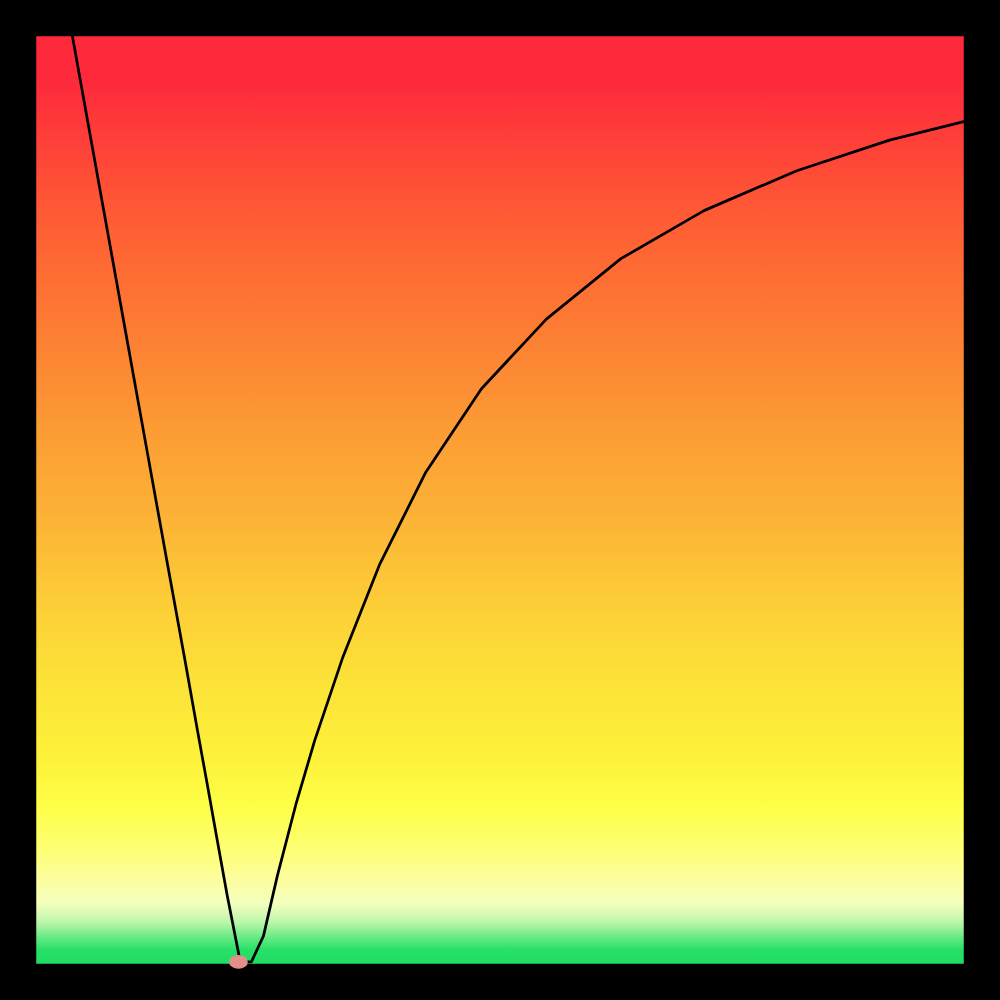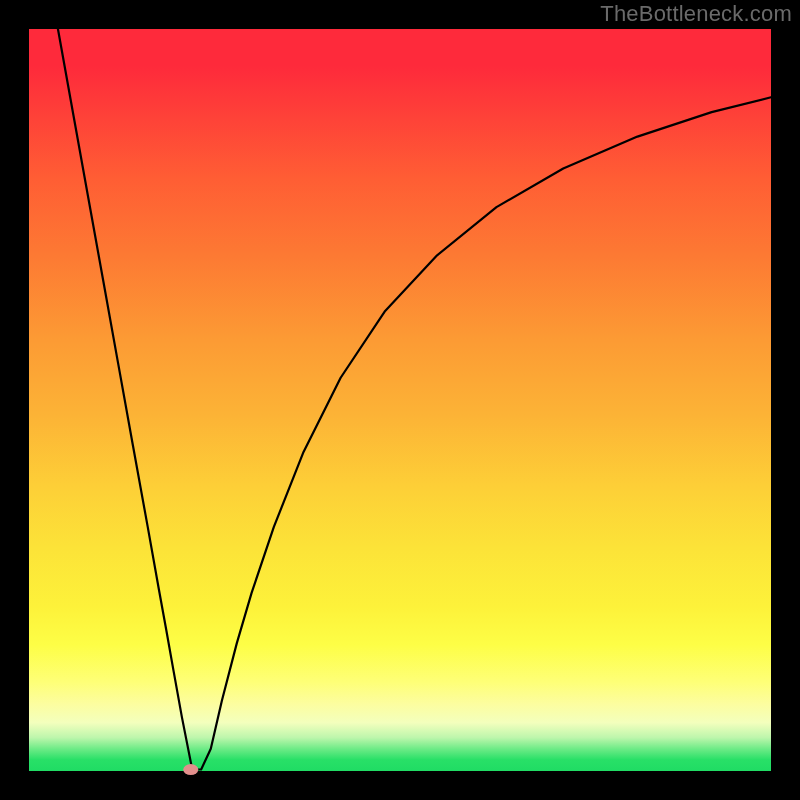--- a/index.html
+++ b/index.html
@@ -81,14 +81,13 @@
 
 <div class="frame">
 
   <div class="plot-area">
     <svg class="curve-svg" viewBox="0 0 742 742" preserveAspectRatio="none">
       <path id="curve" class="curve-path" d="M28.94,0.00 L44.52,86.81 L59.36,169.18 L74.20,251.54 L89.04,333.90 L103.88,416.26 L118.72,497.88 L129.85,560.21 L137.27,601.02 L144.69,642.57 L152.85,687.83 L163.24,740.52 L172.14,740.52 L181.79,719.74 L192.92,671.51 L207.76,614.38 L222.60,563.92 L244.86,497.88 L274.54,422.94 L311.64,348.74 L356.16,281.96 L408.10,226.31 L467.46,178.08 L534.24,139.50 L608.44,107.59 L682.64,83.10 L742.00,68.26"></path>
       <ellipse id="marker" class="marker" rx="7.5" ry="5.5" cx="161.76" cy="740.52"></ellipse>
     </svg>
   </div>
 
-  <div class="watermark">TheBottleneck.com</div>
 </div>
 
 </body></html>

